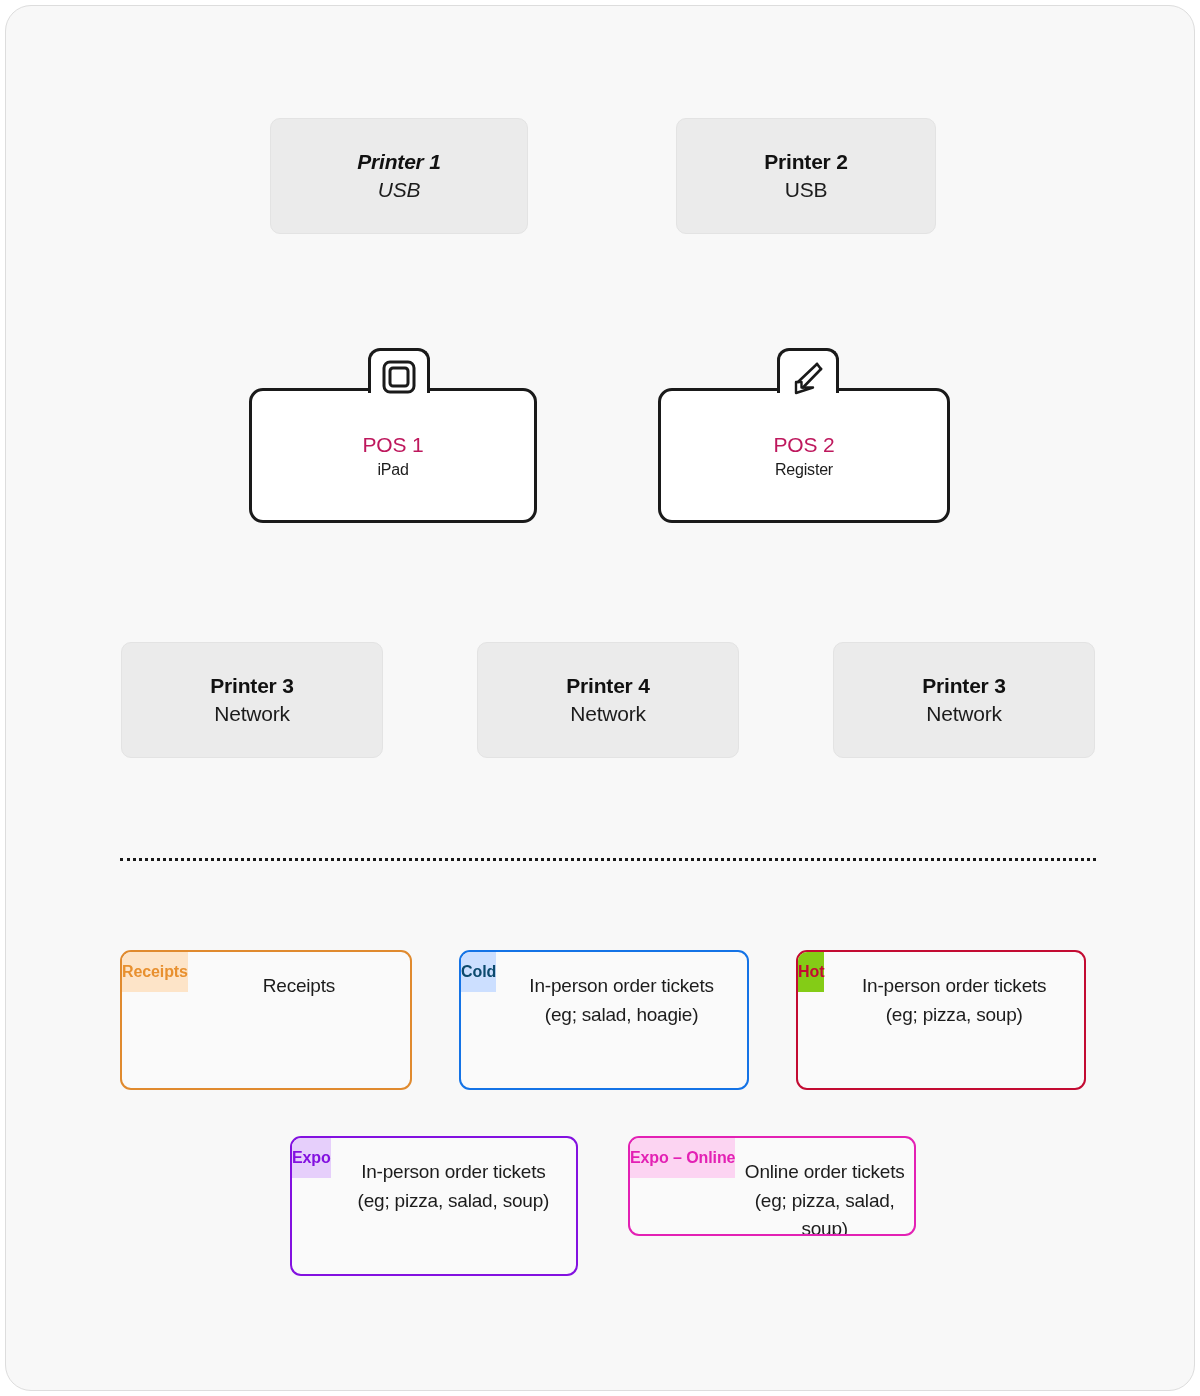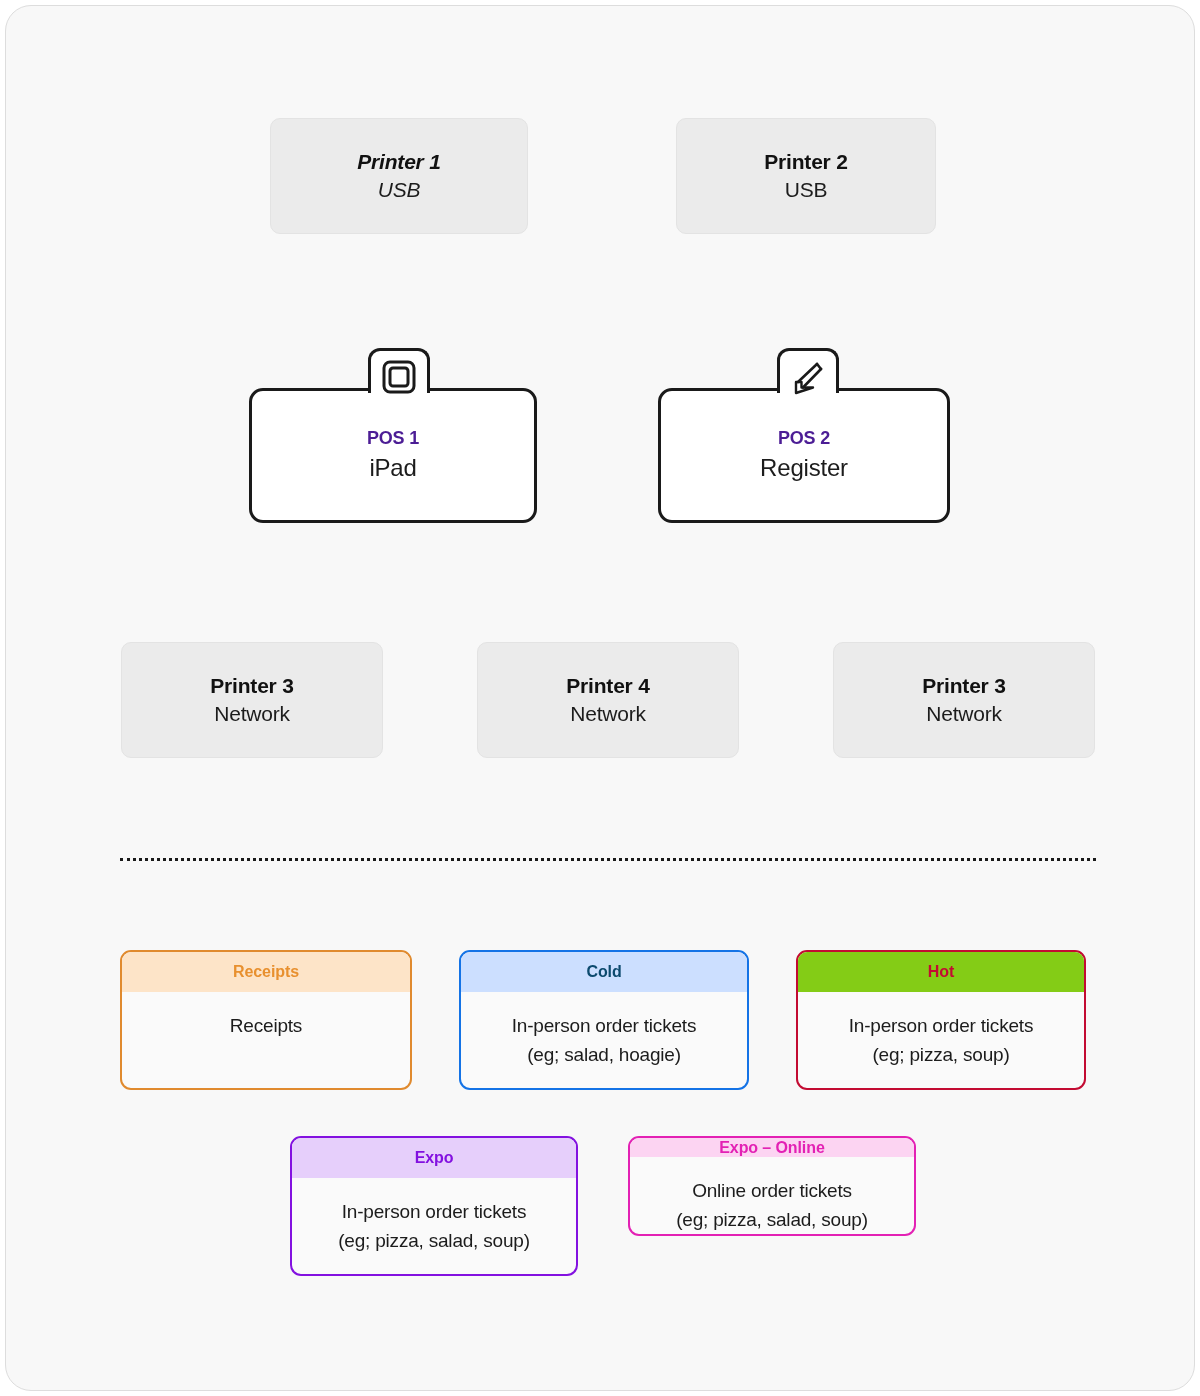--- a/index.html
+++ b/index.html
@@ -99,47 +99,47 @@
     bottom: -4px;
     height: 7px;
     background: #ffffff;
   }
   .pos-icon {
     position: absolute;
     z-index: 3;
     top: 12px;
   }
   .pos-title {
-    font-size: 18px;
-    font-weight: bold;
-    color: #4c1d95;
+    font-size: 21px;
+    font-weight: normal;
+    color: #be185d;
     line-height: 1.4;
     letter-spacing: -0.2px;
   }
   .pos-sub {
-    font-size: 24px;
+    font-size: 16px;
     color: #1c1c1c;
     line-height: 1.4;
     letter-spacing: -0.2px;
   }
 
   
   .divider {
     position: absolute;
     border-top: 3px dotted #1a1a1a;
   }
 
   
   .ticket {
     position: absolute;
     border-radius: 11px;
     overflow: hidden;
     background: #fafafa;
     display: flex;
-    flex-direction: column;
+    flex-direction: row;
   }
   .ticket-head {
     height: 40px;
     display: flex;
     align-items: center;
     justify-content: center;
     font-size: 16px;
     font-weight: bold;
     letter-spacing: -0.1px;
   }

